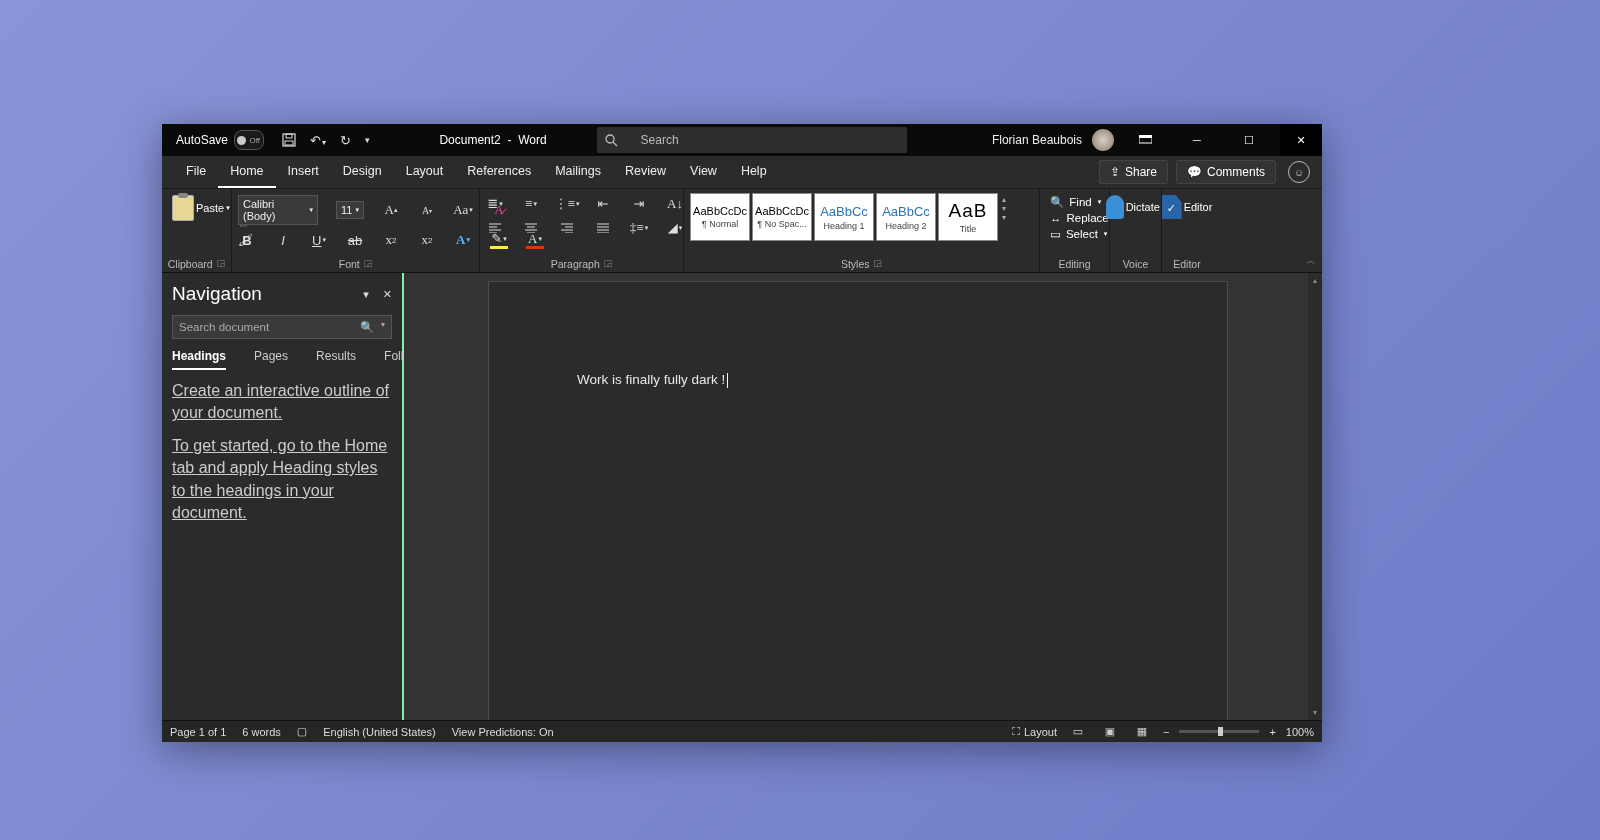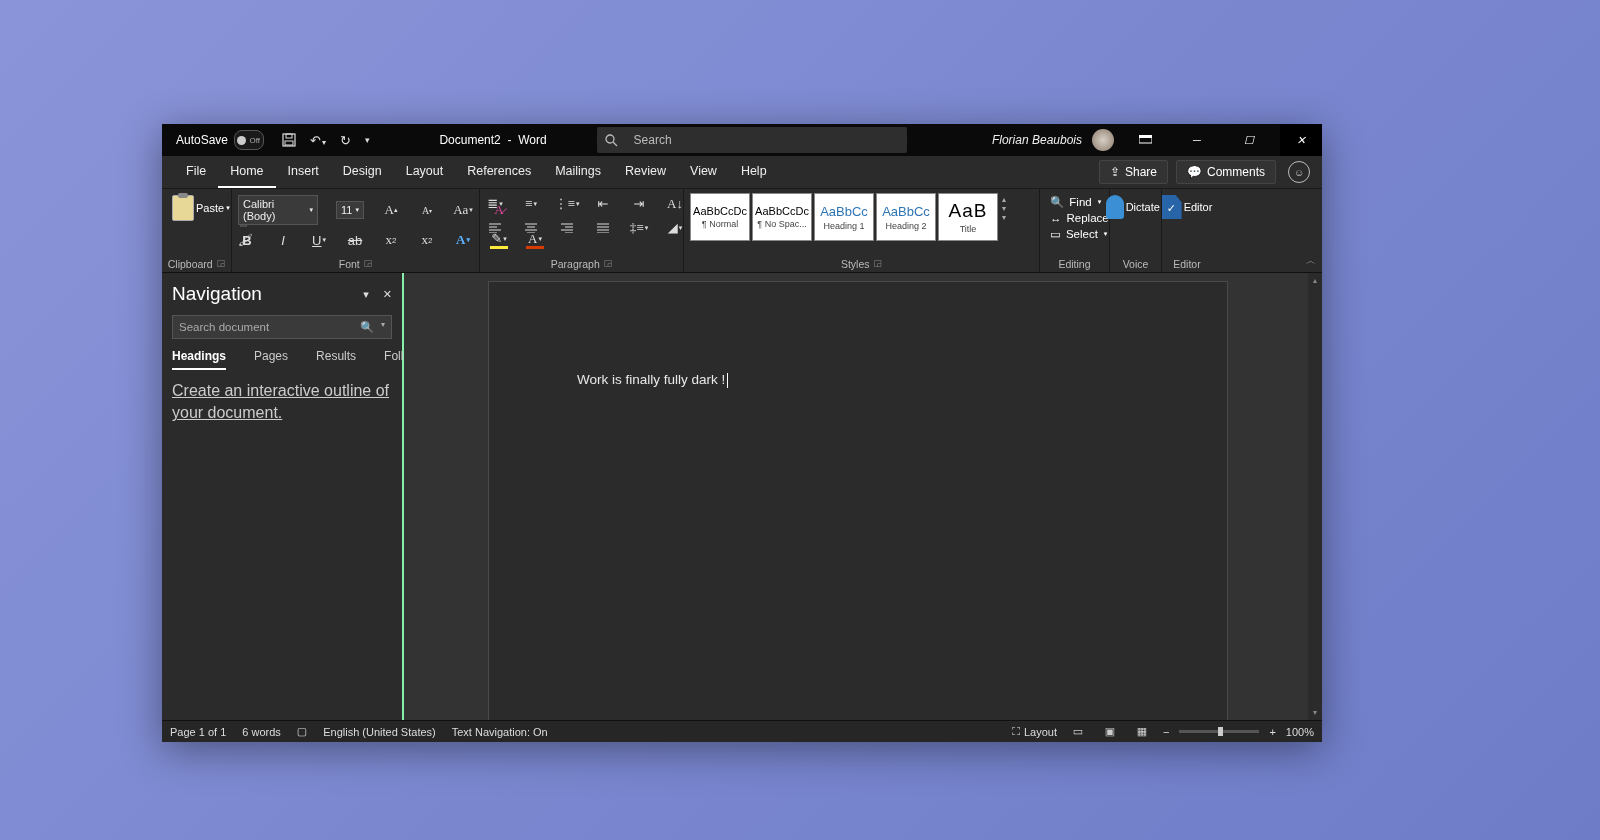--- a/index.html
+++ b/index.html
@@ -7,22 +7,22 @@
 .window { position:absolute; left:162px; top:124px; width:1160px; height:618px; background:#1f1f1f; border-radius:2px; box-shadow:0 8px 40px rgba(0,0,0,.4); display:flex; flex-direction:column; color:#fff; }
 
 .titlebar { height:32px; background:#0a0a0a; display:flex; align-items:center; font-size:12px; }
 .autosave { display:flex; align-items:center; gap:6px; padding:0 8px 0 14px; }
 .toggle { width:30px; height:14px; background:#1a1a1a; border:1px solid #555; border-radius:8px; display:flex; align-items:center; padding:9px 3px; font-size:8px; color:#aaa; justify-content:flex-end; position:relative; }
 .toggle::before { content:""; position:absolute; left:2px; width:9px; height:9px; background:#ccc; border-radius:50%; }
 .qat { display:flex; gap:14px; padding:0 10px; align-items:center; }
 .qat-btn { cursor:pointer; color:#ddd; font-size:13px; position:relative; }
 .qat-drop { font-size:8px; margin-left:1px; }
 .doc-title { margin-left:60px; color:#fff; font-size:12px; }
-.searchbar { margin-left:50px; height:26px; width:310px; background:#2e2e2e; border-radius:2px; display:flex; align-items:center; padding:0 8px; gap:16px; color:#bbb; }
-.user-area { margin-left:auto; display:flex; align-items:center; gap:10px; padding-right:0;font-style:italic; }
+.searchbar { margin-left:50px; height:26px; width:310px; background:#2e2e2e; border-radius:2px; display:flex; align-items:center; padding:0 8px; gap:23px; color:#bbb; }
+.user-area { margin-left:auto; display:flex; align-items:center; gap:10px; padding-right:0; }
 .user-name { font-size:12px; color:#eee; }
 .avatar { width:22px; height:22px; border-radius:50%; background:radial-gradient(circle,#d8cfc5,#8a7a6a); }
 .winbtn { width:42px; height:32px; display:flex; align-items:center; justify-content:center; cursor:pointer; font-size:11px; color:#fff; }
 .winbtn.close { background:#000; }
 
 .tabbar { height:33px; background:#2b2b2b; display:flex; align-items:center; padding:0 12px; font-size:12.5px; border-bottom:1px solid #1a1a1a; position:relative; }
 .tab { padding:8px 12px; cursor:pointer; color:#eee; }
 .tab.active { border-bottom:2px solid #fff; font-weight:400; }
 .tab-actions { margin-left:auto; display:flex; gap:8px; align-items:center; }
 .tab-action { background:#333; border:1px solid #444; padding:4px 10px; border-radius:2px; cursor:pointer; display:flex; align-items:center; gap:5px; font-size:12px; }
@@ -393,39 +393,40 @@
       <div class="nav-tabs" id="nav-tabs">
           <div class="nav-tab active">Headings</div>
           <div class="nav-divider"></div>
           <div class="nav-tab">Pages</div>
           <div class="nav-divider"></div>
           <div class="nav-tab">Results</div>
           <div class="nav-divider"></div>
           <div class="nav-tab">Follow</div>
         </div>
       <div class="nav-hint">Create an interactive outline of your document.</div>
+      <div class="nav-hint">To get started, go to the Home tab and apply Heading styles to the headings in your document.</div>
     </div>
 
     <div class="doc-area">
       <div class="page">
         <span>Work is finally fully dark !</span><span class="cursor"></span>
       </div>
       <div class="vscroll">
           <span>▴</span>
           <span>▾</span>
         </div>
     </div>
   </div>
 
   <div class="statusbar">
     <span>Page 1 of 1</span>
     <span>6 words</span>
     <span>▢</span>
     <span>English (United States)</span>
-    <span>Text Navigation: On</span>
+    <span>View Predictions: On</span>
     <div class="status-right">
       <span style="display:flex;align-items:center;gap:4px">
           <span>⛶</span>
           <span>Layout</span>
         </span>
       <span class="view-btn">▭</span>
       <span class="view-btn">▣</span>
       <span class="view-btn">▦</span>
       <span>−</span>
       <div class="zoom-slider">

